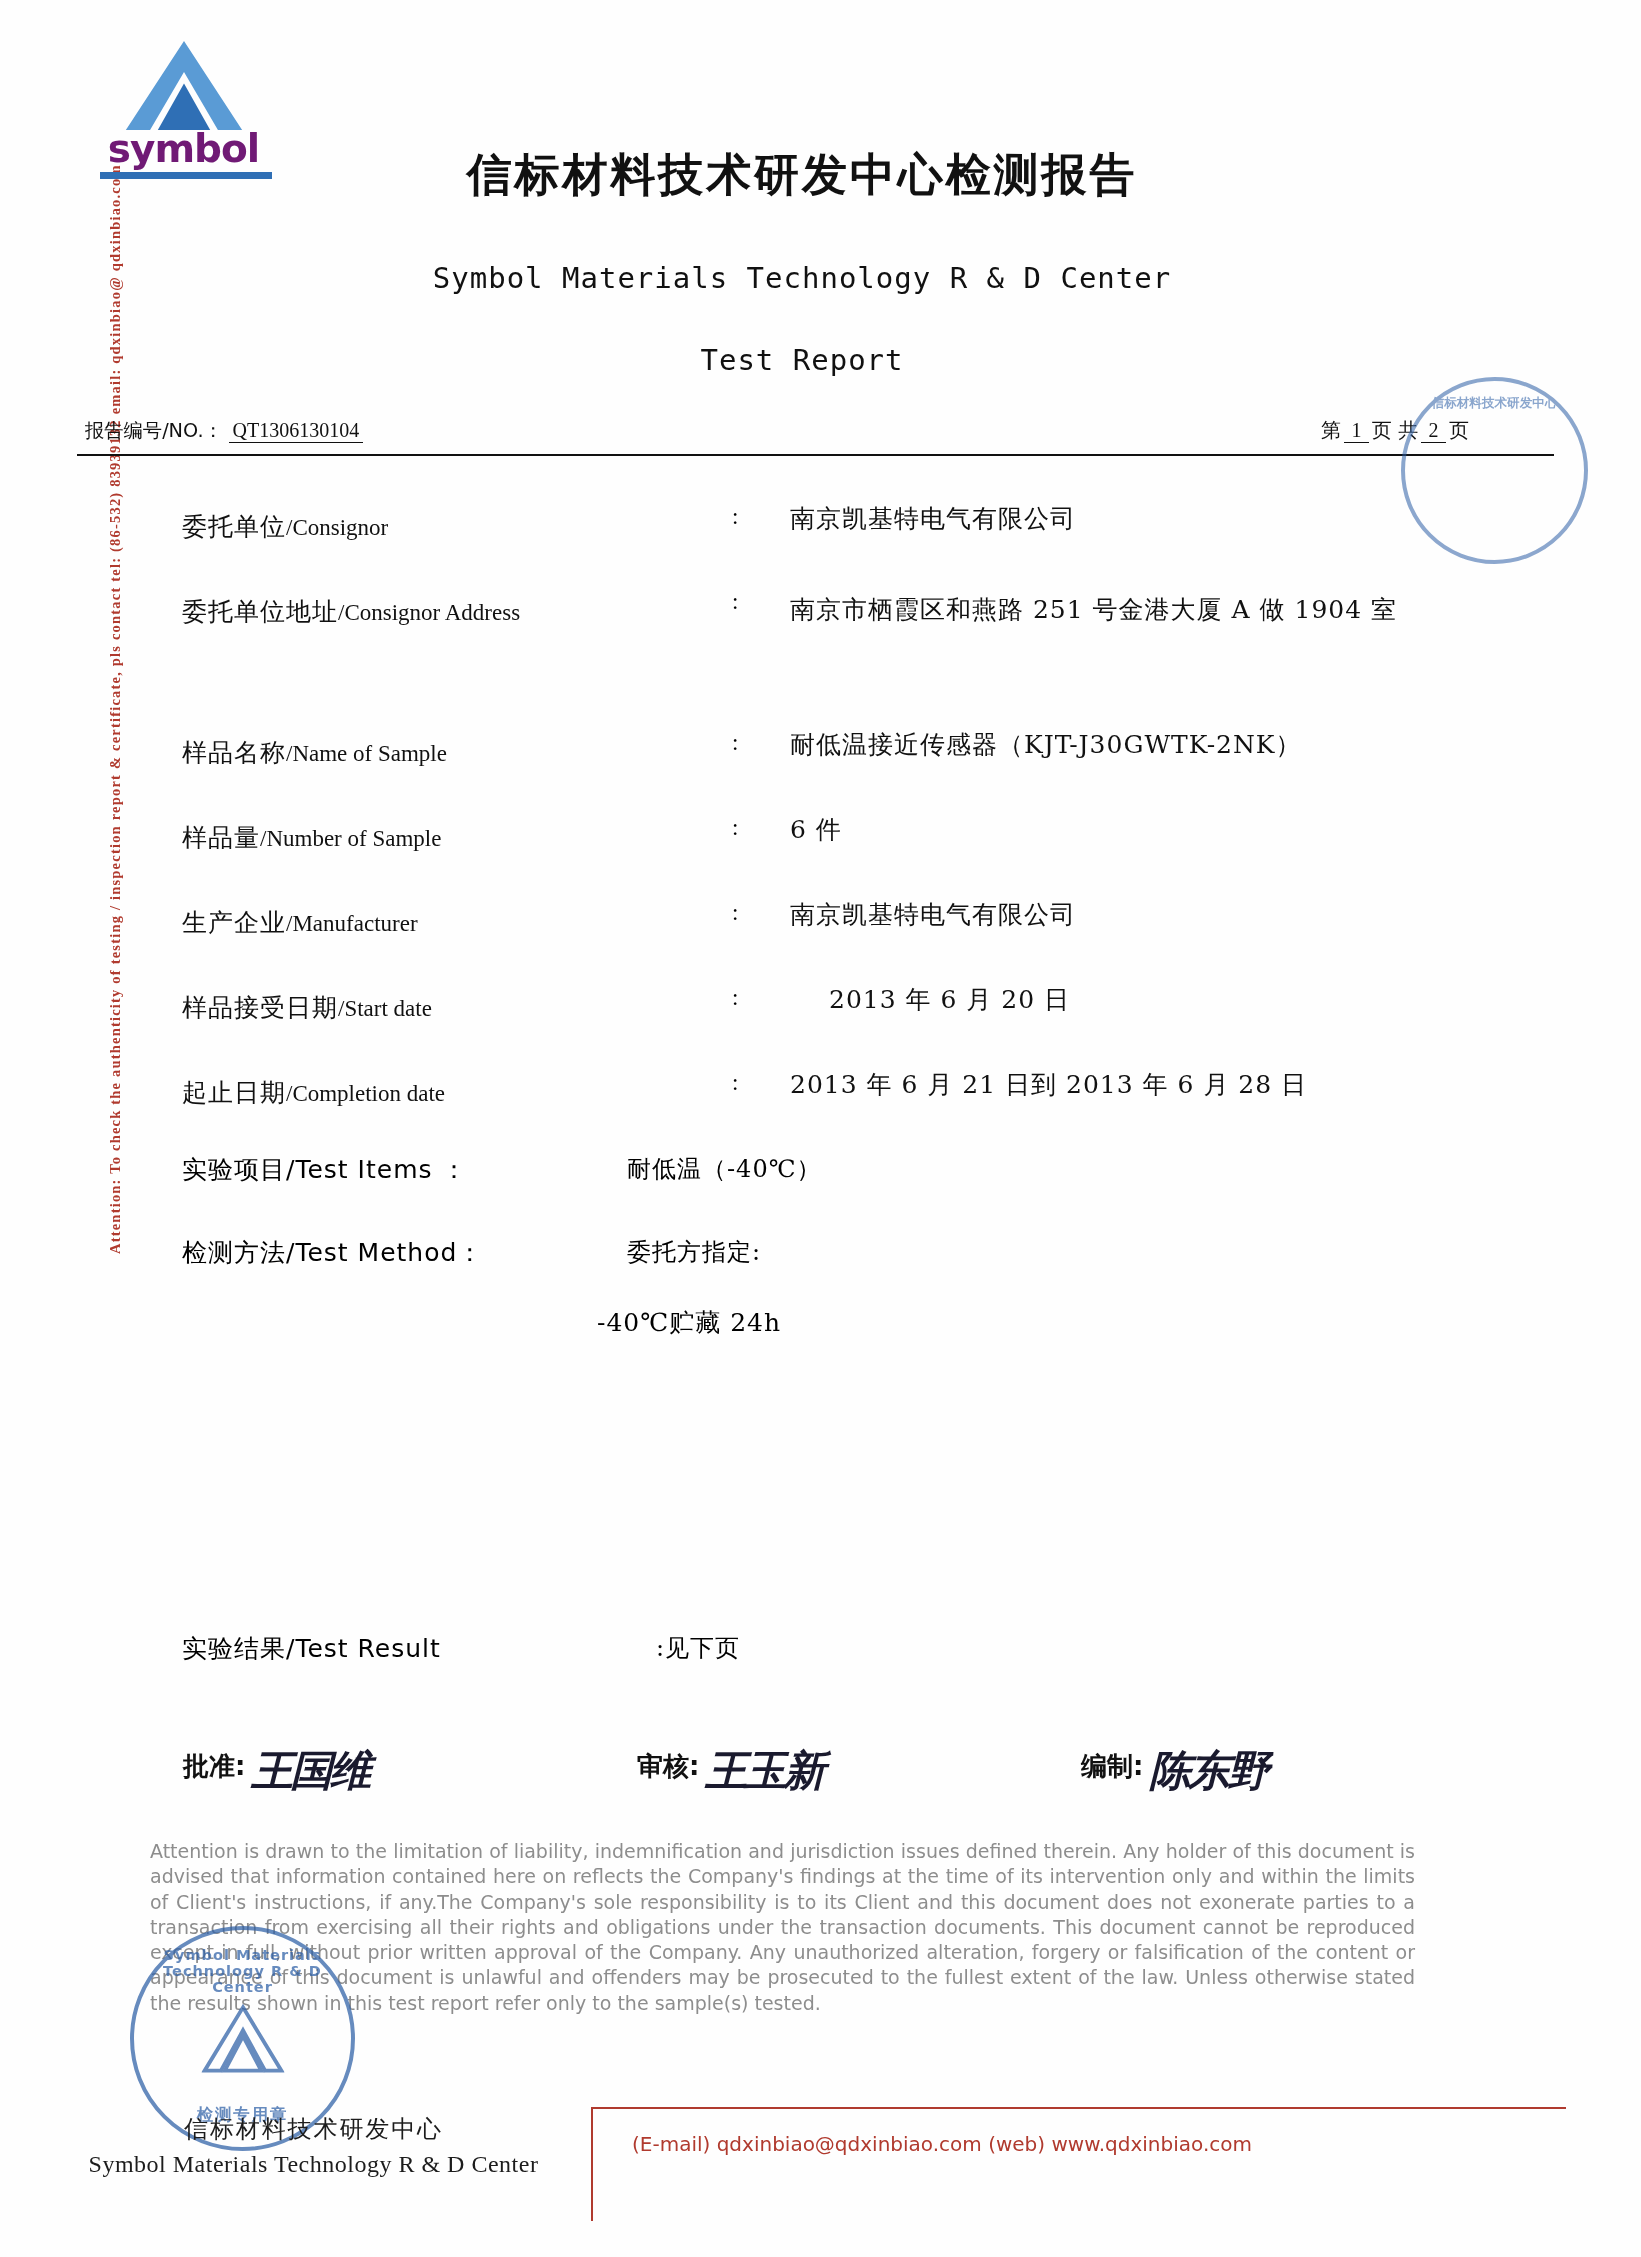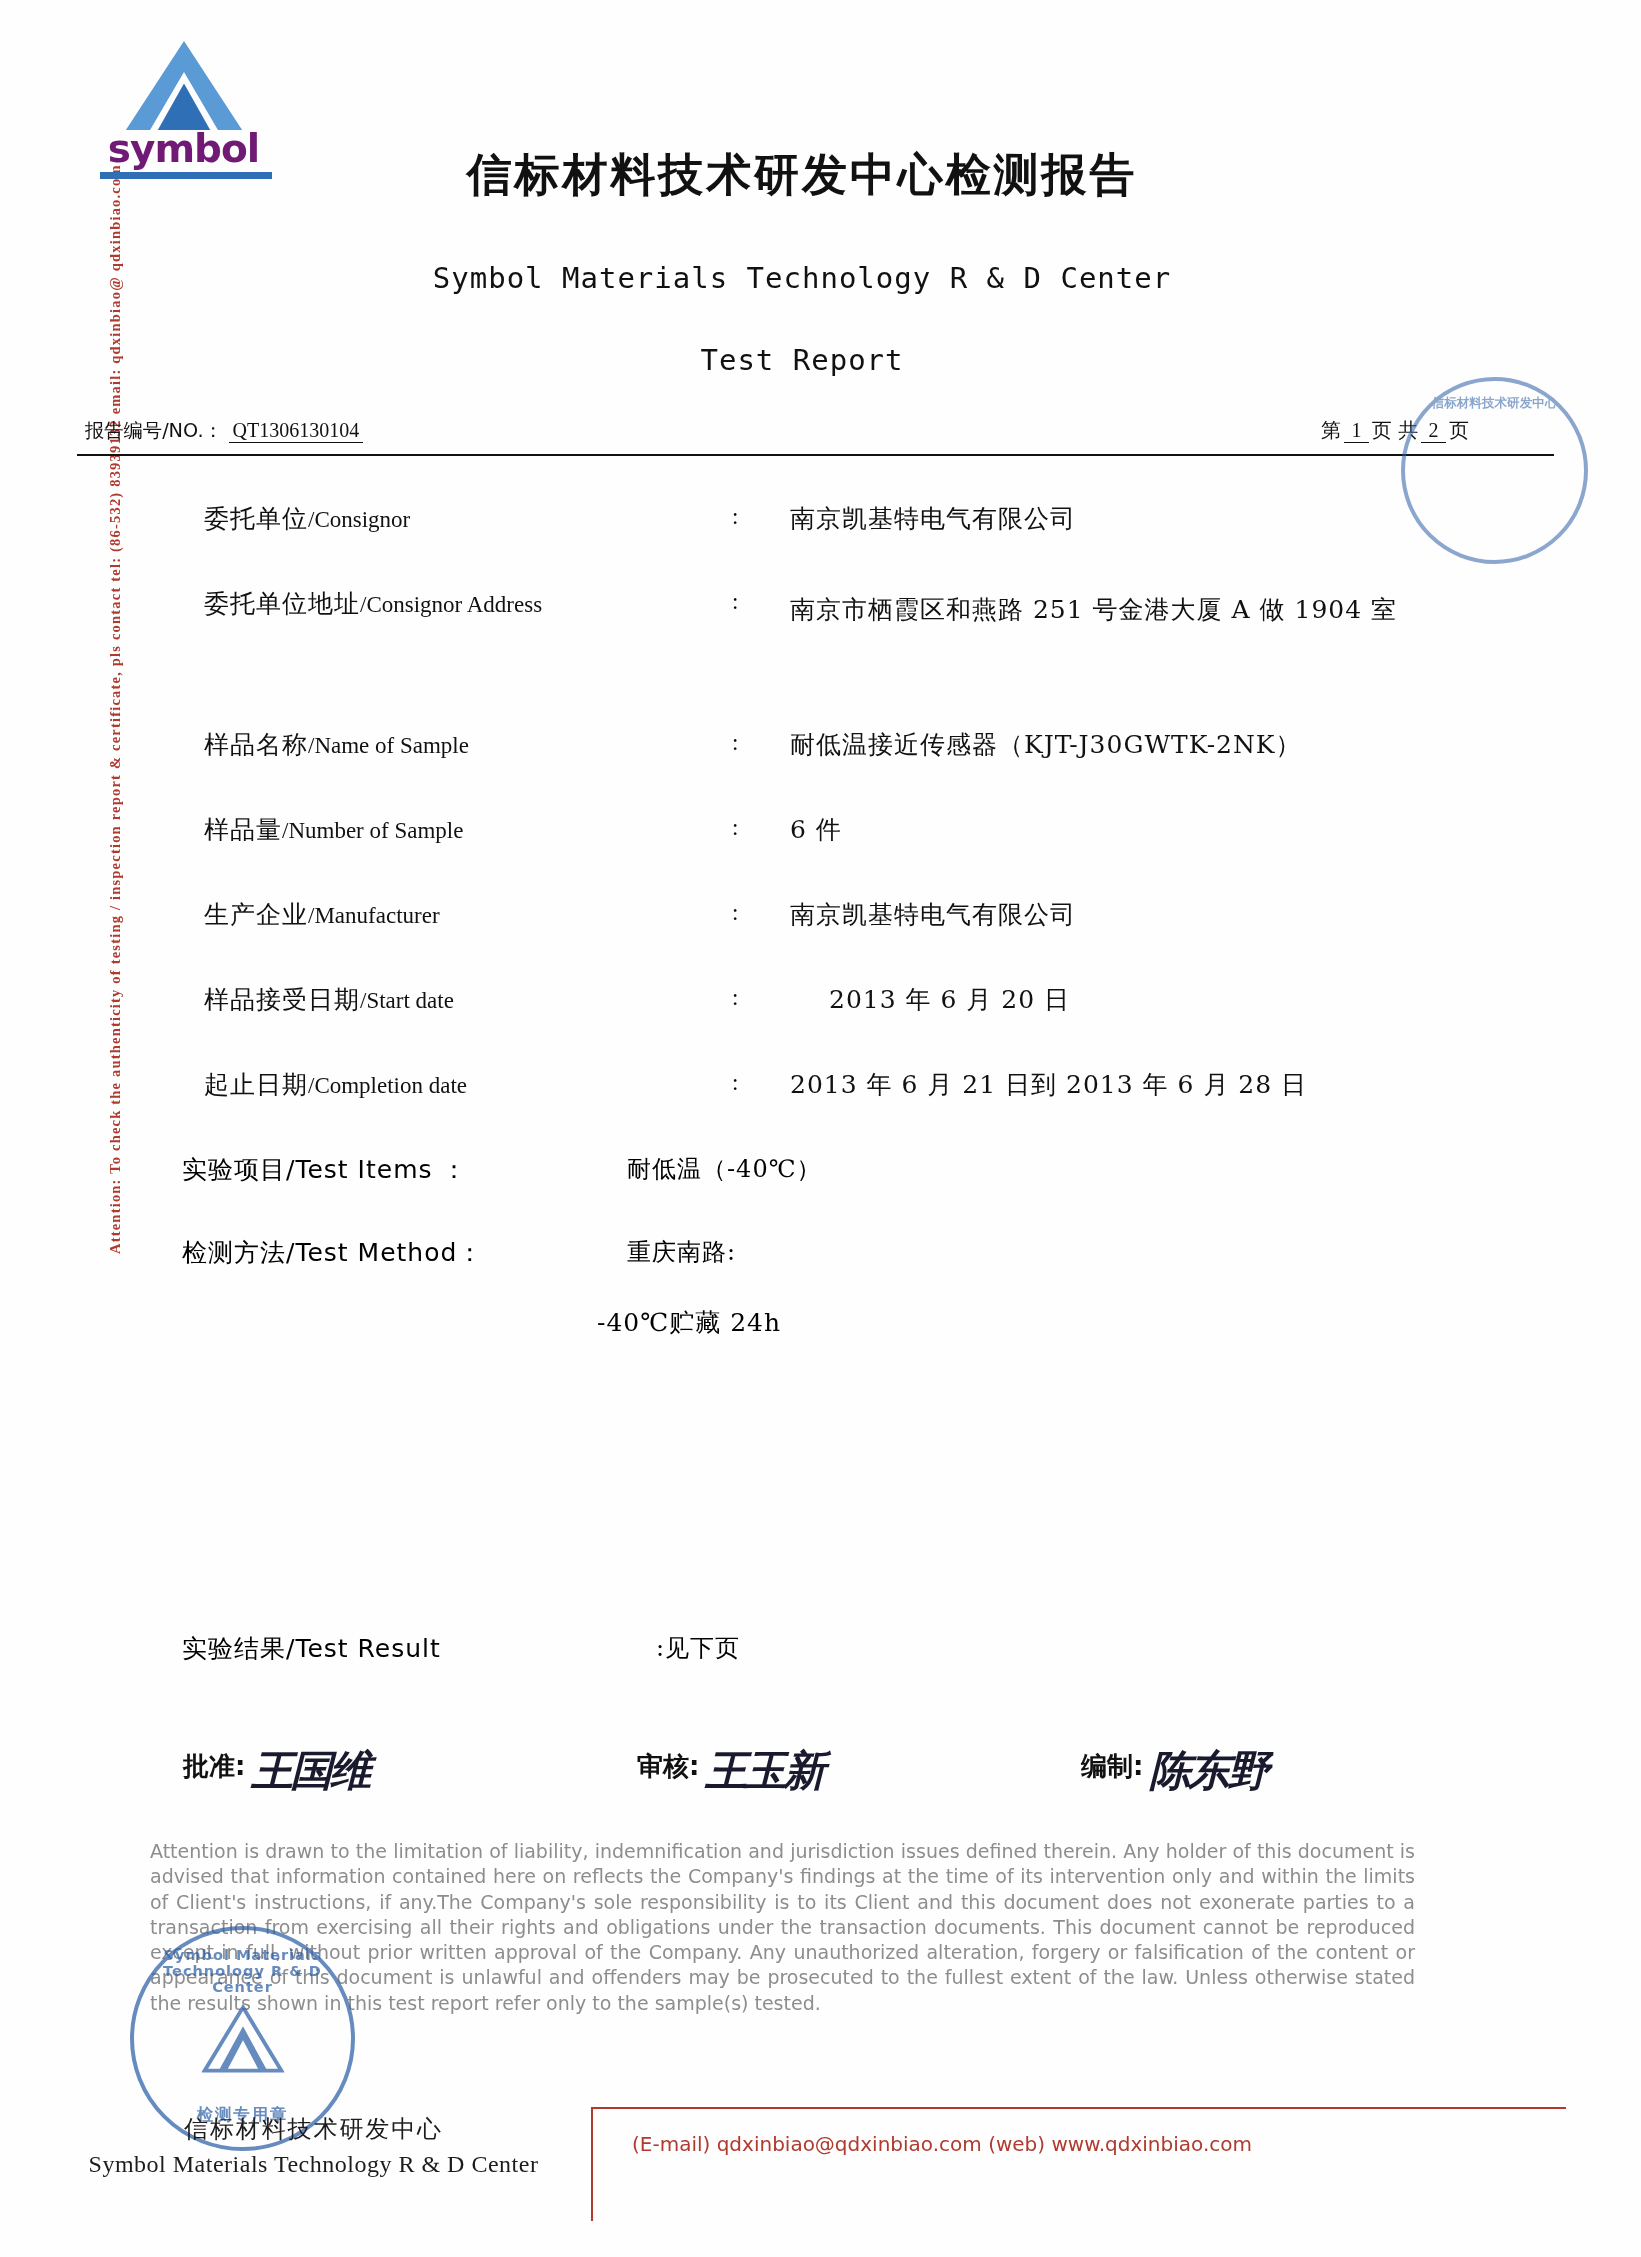--- a/index.html
+++ b/index.html
@@ -155,25 +155,24 @@
     top: 502px;
     width: 1332px;
   }
   .row {
     position: relative;
     min-height: 81px;
   }
   .row .f-label {
     position: absolute;
     left: 0;
-    top: 0;
+    top: 8px;
     font-size: 23px;
     color: #111;
     white-space: nowrap;
-    margin-left: 22px;
   }
   .row .f-label .cn {
     font-family: "DejaVu Sans", sans-serif;
     font-size: 25px;
     letter-spacing: 1px;
   }
   .row .f-label .en {
     font-family: "Liberation Serif", serif;
     font-size: 23px;
   }
@@ -462,21 +461,21 @@
       <div class="f-label-adj">
         <span class="cn" style="font-family:'DejaVu Sans',sans-serif;font-size:25px;letter-spacing:1px;">实验项目/Test Items ：</span>
       </div>
       <div class="f-value-adj">耐低温（-40℃）</div>
     </div>
 
     <div class="row row-adj" style="min-height:174px">
       <div class="f-label-adj">
         <span class="cn" style="font-family:'DejaVu Sans',sans-serif;font-size:25px;letter-spacing:1px;">检测方法/Test Method：</span>
       </div>
-      <div class="f-value-adj">重庆南路:</div>
+      <div class="f-value-adj">委托方指定:</div>
       <div class="f-value-adj2">-40℃贮藏 24h</div>
     </div>
 
     <div class="row row-adj" style="min-height:87px; margin-top:222px">
       <div class="f-label-adj">
         <span class="cn" style="font-family:'DejaVu Sans',sans-serif;font-size:25px;letter-spacing:1px;">实验结果/Test Result</span>
       </div>
       <div class="f-value-adj" style="left:444px">:见下页</div>
     </div>
 

